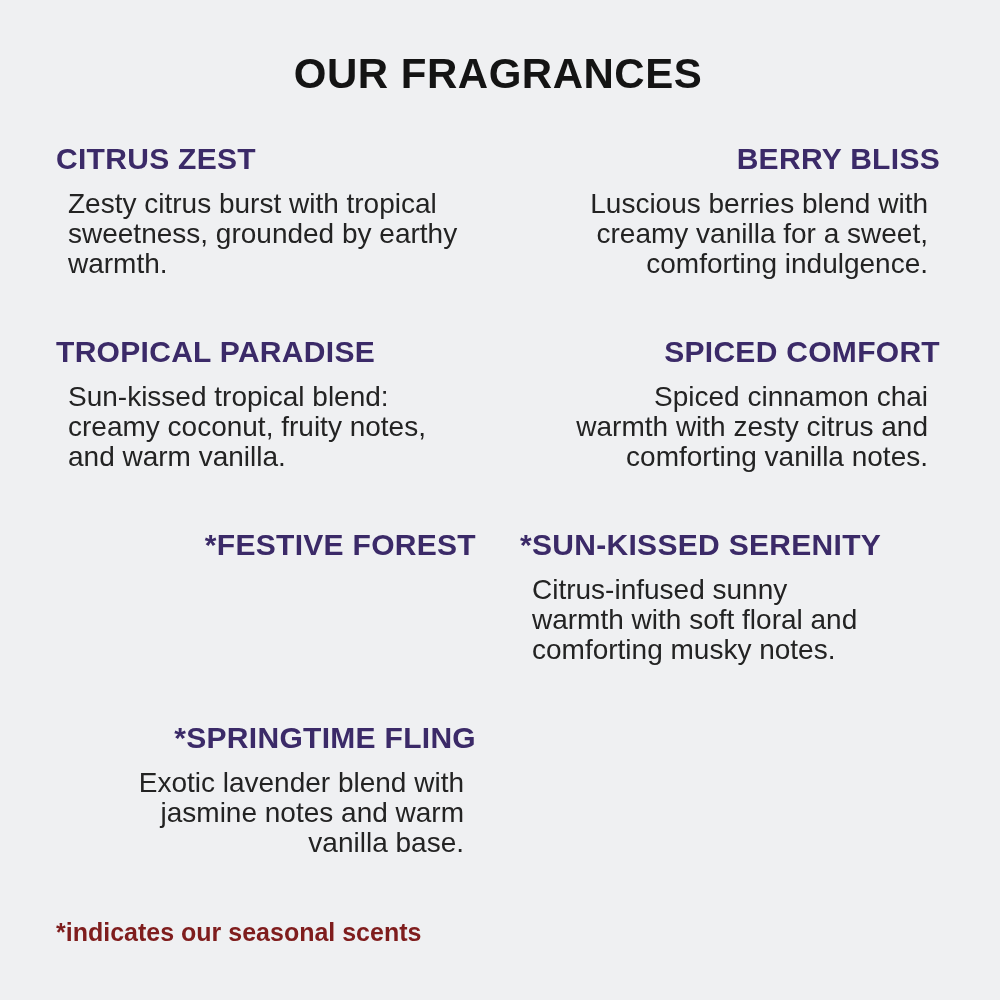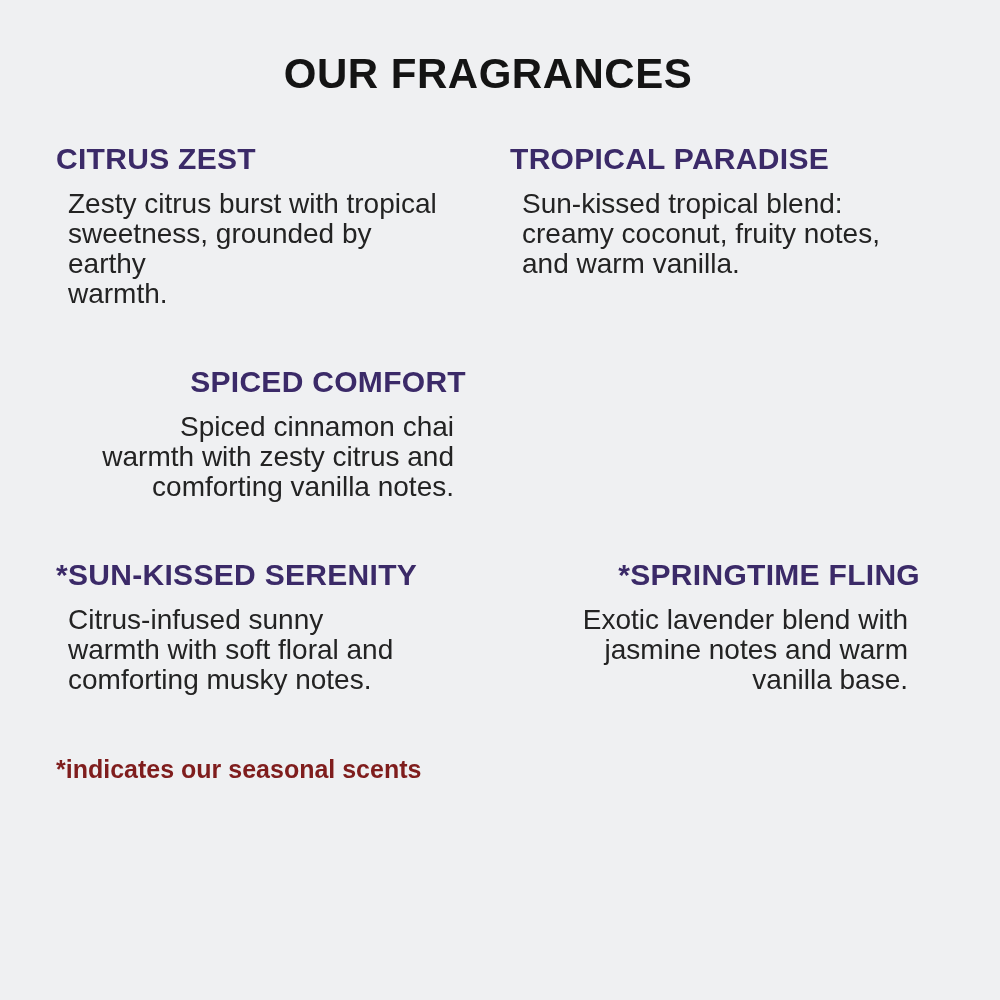--- a/index.html
+++ b/index.html
@@ -7,21 +7,21 @@
     padding: 0;
     background: #eff0f2;
     font-family: "Liberation Sans", sans-serif;
   }
   .page {
     position: relative;
     box-sizing: border-box;
     width: 1000px;
     height: 1000px;
     background: #eff0f2;
-    padding: 50px 80px 0 56px;
+    padding: 50px 60px 0 56px;
     overflow: hidden;
   }
   .page-title {
     margin: 0 0 44px 0;
     text-align: center;
     font-size: 42px;
     font-weight: bold;
     letter-spacing: 0.5px;
     color: #141414;
   }
@@ -64,37 +64,44 @@
 
   <div class="grid">
 
     <section class="cell left">
       <h2 class="fragrance-name">CITRUS ZEST</h2>
       <p class="fragrance-desc">Zesty citrus burst with tropical
 sweetness, grounded by earthy
 warmth.</p>
     </section>
 
+    <section class="cell right">
+      <h2 class="fragrance-name">BERRY BLISS</h2>
+      <p class="fragrance-desc">Luscious berries blend with
+creamy vanilla for a sweet,
+comforting indulgence.</p>
+    </section>
 
     <section class="cell left">
       <h2 class="fragrance-name">TROPICAL PARADISE</h2>
       <p class="fragrance-desc">Sun-kissed tropical blend:
 creamy coconut, fruity notes,
 and warm vanilla.</p>
     </section>
 
     <section class="cell right">
       <h2 class="fragrance-name">SPICED COMFORT</h2>
       <p class="fragrance-desc">Spiced cinnamon chai
 warmth with zesty citrus and
 comforting vanilla notes.</p>
     </section>
 
 
     <section class="cell right">
+      <h2 class="fragrance-name">*FESTIVE FOREST</h2>
     </section>
 
     <section class="cell left">
       <h2 class="fragrance-name">*SUN-KISSED SERENITY</h2>
       <p class="fragrance-desc">Citrus-infused sunny
 warmth with soft floral and
 comforting musky notes.</p>
     </section>
 
     <section class="cell right">

